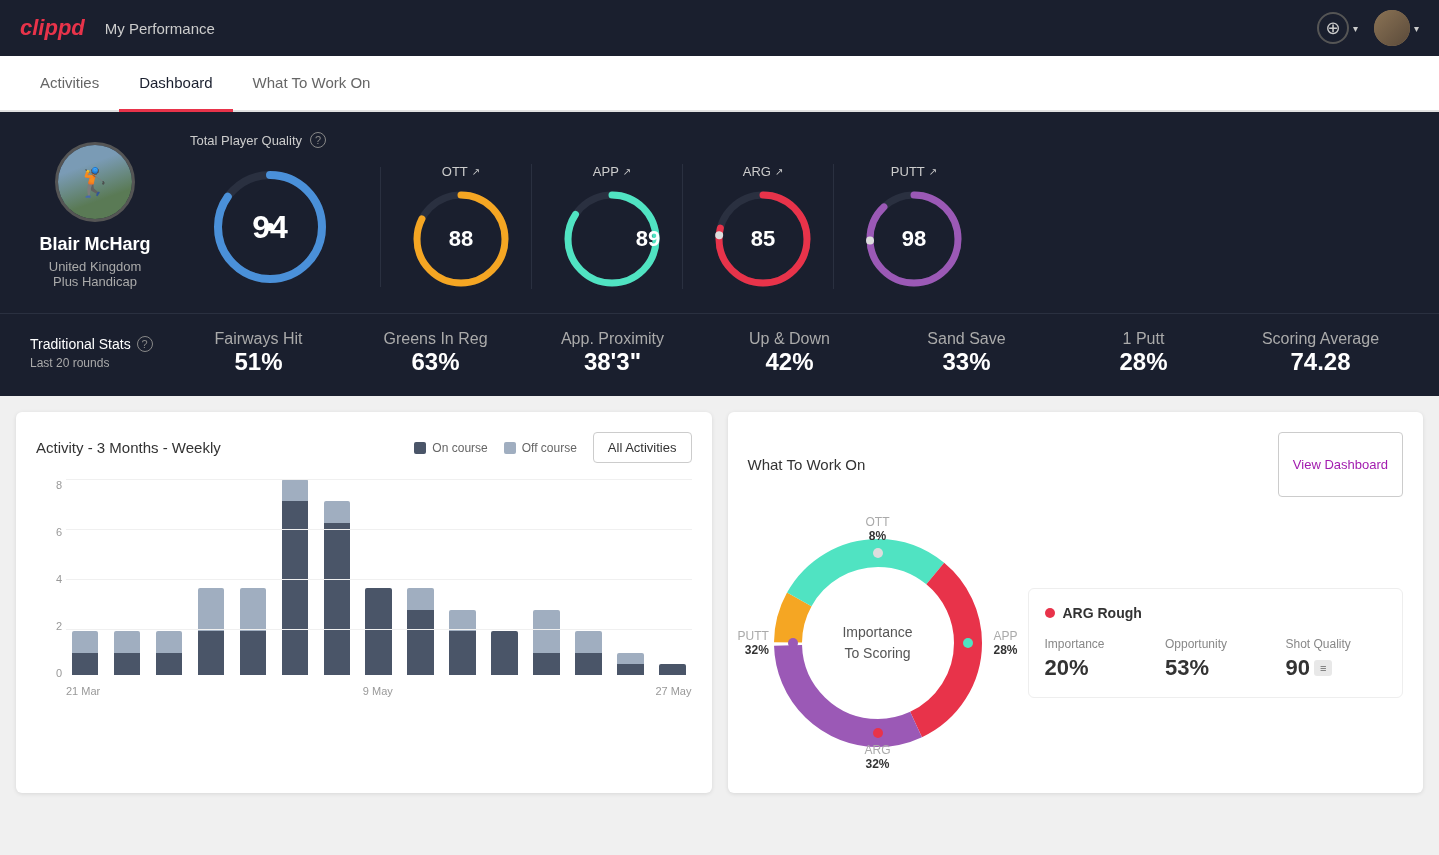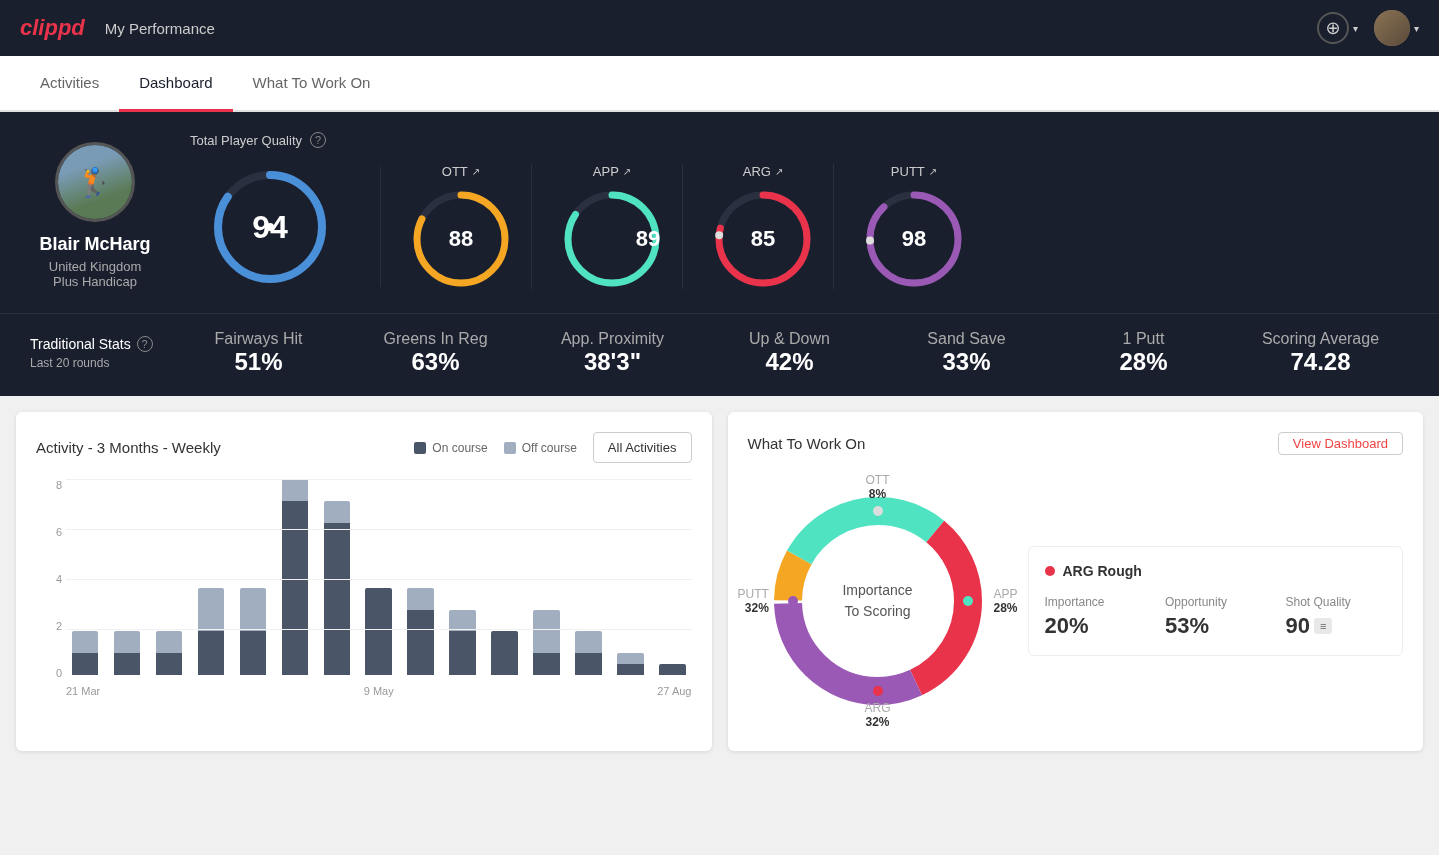--- a/index.html
+++ b/index.html
@@ -153,23 +153,23 @@
     .detail-dot { width: 10px; height: 10px; border-radius: 50%; }
     .detail-row { display: flex; gap: 20px; }
     .detail-stat { flex: 1; }
     .detail-stat-name { font-size: 12px; color: #888; margin-bottom: 4px; }
     .detail-stat-value { font-size: 22px; font-weight: bold; color: #333; }
     .detail-stat-badge { display: inline-block; background: #e8e8e8; border-radius: 3px; padding: 2px 6px; font-size: 11px; color: #666; margin-left: 4px; vertical-align: middle; }
 
     .view-dashboard-btn {
       border: 1px solid #ccc;
       background: #fff;
-      padding: 3px 14px;
+      padding: 24px 14px;
       font-size: 13px;
-      color: #ef4444;
+      color: #a21caf;
       cursor: pointer;
       border-radius: 4px;
     }
   </style>
 </head>
 <body>
 
 <header class="header">
   <div class="header-left">
     <div class="logo">
@@ -453,21 +453,21 @@
               <div style="width: 70%; height: 5.55556%; display: flex; flex-direction: column; justify-content: flex-end;">
                 <div style="width: 100%; height: 100%; background: rgb(74, 85, 104); border-radius: 2px 2px 0px 0px;"></div>
               </div>
             </div>
           </div>
       </div>
 
       <div style="display:flex;justify-content:space-between;padding-left:30px;font-size:11px;color:#999;margin-top:6px;">
         <span>21 Mar</span>
         <span>9 May</span>
-        <span>27 Aug</span>
+        <span>27 May</span>
       </div>
     </div>
   </div>
 
   <div class="card work-on-card">
     <div class="card-header">
       <span class="card-title">What To Work On</span>
       <button class="view-dashboard-btn">View Dashboard</button>
     </div>
     <div class="work-on-content">

